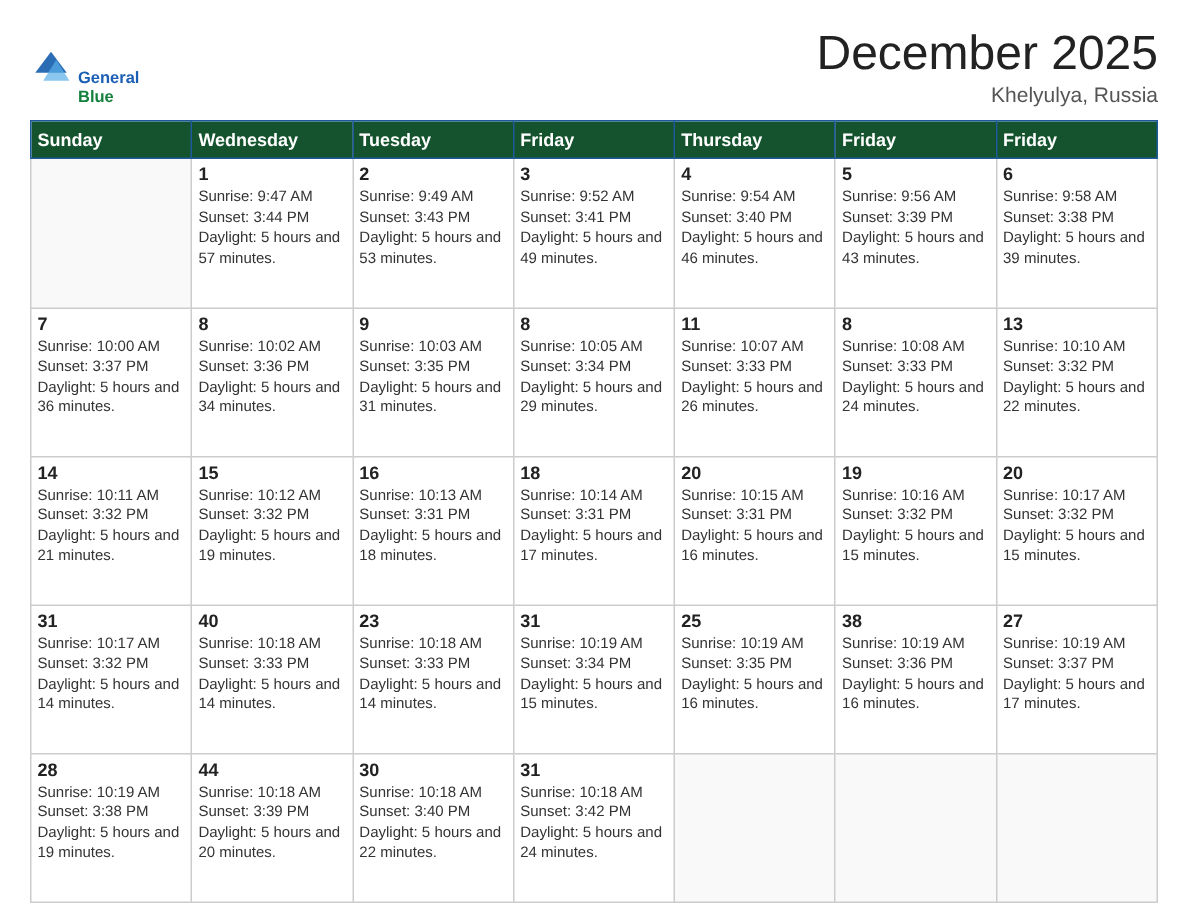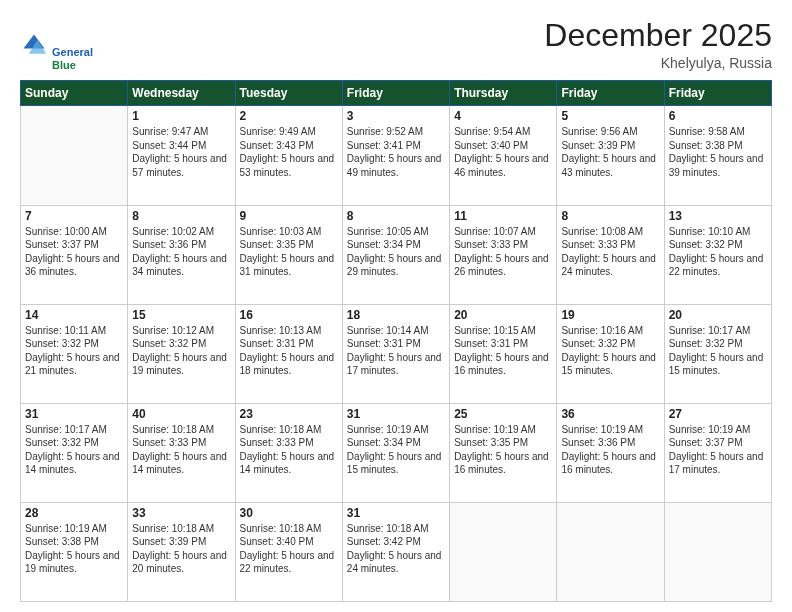--- a/index.html
+++ b/index.html
@@ -282,41 +282,41 @@
           Sunrise: 10:19 AM<br>Sunset: 3:34 PM<br>Daylight: 5&nbsp;hours and 15 minutes.
         </div>
       </td>
           <td>
         <span class="day-num">25</span>
         <div class="day-info">
           Sunrise: 10:19 AM<br>Sunset: 3:35 PM<br>Daylight: 5&nbsp;hours and 16 minutes.
         </div>
       </td>
           <td>
-        <span class="day-num">36</span>
+        <span class="day-num">38</span>
         <div class="day-info">
           Sunrise: 10:19 AM<br>Sunset: 3:36 PM<br>Daylight: 5&nbsp;hours and 16 minutes.
         </div>
       </td>
           <td>
         <span class="day-num">27</span>
         <div class="day-info">
           Sunrise: 10:19 AM<br>Sunset: 3:37 PM<br>Daylight: 5&nbsp;hours and 17 minutes.
         </div>
       </td>
         </tr>
         <tr>
           <td>
         <span class="day-num">28</span>
         <div class="day-info">
           Sunrise: 10:19 AM<br>Sunset: 3:38 PM<br>Daylight: 5&nbsp;hours and 19 minutes.
         </div>
       </td>
           <td>
-        <span class="day-num">33</span>
+        <span class="day-num">44</span>
         <div class="day-info">
           Sunrise: 10:18 AM<br>Sunset: 3:39 PM<br>Daylight: 5&nbsp;hours and 20 minutes.
         </div>
       </td>
           <td>
         <span class="day-num">30</span>
         <div class="day-info">
           Sunrise: 10:18 AM<br>Sunset: 3:40 PM<br>Daylight: 5&nbsp;hours and 22 minutes.
         </div>
       </td>

